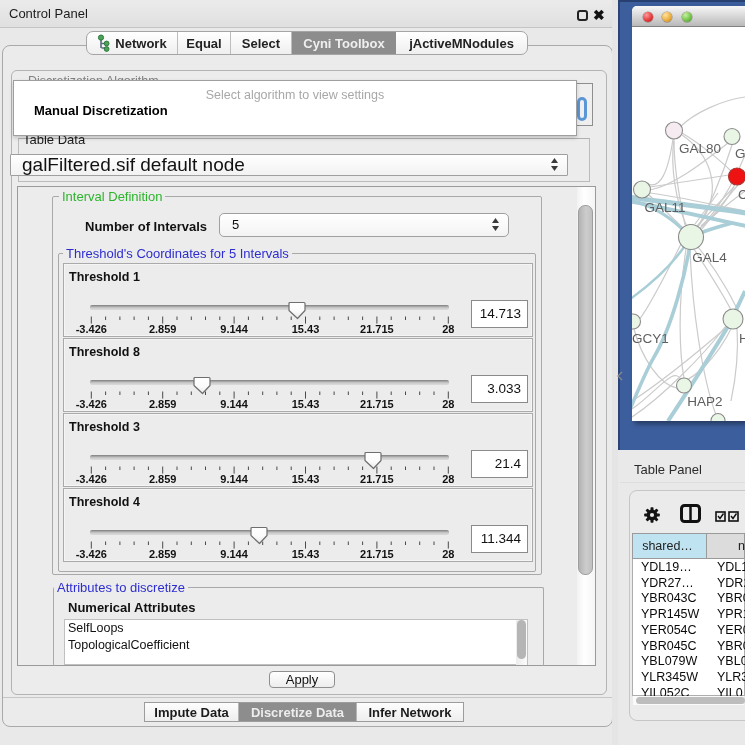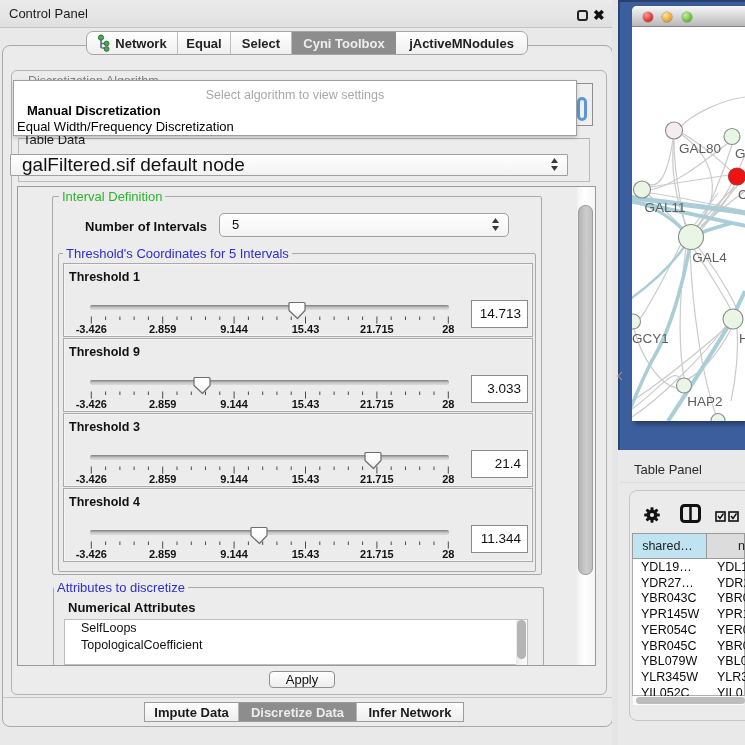--- a/index.html
+++ b/index.html
@@ -41,33 +41,33 @@
 .tpanel .lbl{position:absolute;left:5px;top:6px;font-size:12.5px;font-weight:bold;color:#111}
 .tpanel .track{position:absolute;left:26px;top:41px;width:359px;height:5px;background:linear-gradient(#7d7d7d,#c9c9c9 55%,#dcdcdc);border-radius:2px}
 .tpanel .vbox{position:absolute;left:407px;top:36px;width:57px;height:28px;background:#fff;border:1px solid #8a8a8a;font-size:13.5px;color:#111;text-align:right;line-height:26px;padding-right:6px}
 .tpanel .tlb{position:absolute;top:59px;width:50px;margin-left:-25px;text-align:center;font-size:11px;font-weight:bold;color:#111}
 .thumb{position:absolute;top:37px;width:18px;height:19px;margin-left:-9px}
 
 #atgroup{left:53px;top:587px;width:491px;height:79px;border-bottom:none}
 #atlabel{left:54px;top:580px;color:#2d2dd0}
 #numattr{left:68px;top:600px;font-size:13px;font-weight:bold;color:#111}
 #attrlist{left:64px;top:619px;width:464px;height:46px;background:#fff;border:1px solid #c0c0c0}
-#attrlist div{font-size:12.5px;color:#111;padding-left:16px;height:16.5px;line-height:16.5px}
+#attrlist div{font-size:12.5px;color:#111;padding-left:3px;height:16.5px;line-height:16.5px}
 #alscroll{left:516px;top:620px;width:11px;height:45px;background:linear-gradient(90deg,#ededed,#fbfbfb)}
 #althumb{left:517px;top:620px;width:9px;height:39px;background:#b5b5b5;border-radius:5px}
 
 #applybtn{left:269px;top:671px;width:66px;height:17px;background:linear-gradient(#ffffff,#ededed);border:1px solid #8f8f8f;border-radius:4px;font-size:13px;color:#111;text-align:center;line-height:16px}
 #btabs{left:144px;top:702px;height:20px;display:flex;background:linear-gradient(#fdfdfd,#eeeeee);border:1px solid #9c9c9c;border-radius:0;z-index:4}
 #btabs .tab{height:100%;display:flex;align-items:center;justify-content:center;font-size:13px;font-weight:bold;color:#1b1b1b;border-right:1px solid #b5b5b5}
 #btabs .tab.sel{background:#8d8d8d;color:#ededed}
 #btabline{left:3px;top:697px;width:609px;height:1px;background:#c6c6c6}
 
 #popup{left:13px;top:80px;width:564px;height:56px;background:#fff;border:1px solid #9f9f9f;box-shadow:0 2px 4px rgba(0,0,0,.18);z-index:20}
 #popup .hint{position:absolute;left:0;right:0;top:7px;text-align:center;font-size:12.5px;color:#a8a8a8}
-#popup .b{position:absolute;left:13px;top:22px;font-size:13px;font-weight:bold;color:#000}
+#popup .b{position:absolute;left:20px;top:22px;font-size:13px;font-weight:bold;color:#000}
 #popup .r{position:absolute;left:3px;top:38px;font-size:13px;color:#000}
 
 #splitter{left:612px;top:0;width:6px;height:745px;background:#e5e5e5}
 
 #bluewrap{left:618px;top:0;width:127px;height:450px;background:#3c5e9d;border-top:2px solid #27406f;border-left:2px solid #2a4573}
 #macwin{left:632px;top:6px;width:113px;height:415px;background:#fff;border-radius:5px 0 0 0;box-shadow:3px 3px 5px rgba(0,0,0,.4)}
 #mactitle{left:632px;top:6px;width:113px;height:21px;background:linear-gradient(#f7f7f7,#b9b9b9);border-bottom:1px solid #828282;border-radius:5px 0 0 0}
 .macbtn{position:absolute;top:12px;width:10px;height:10px;border-radius:50%;box-shadow:0 0 0 0.5px rgba(60,30,10,.45)}
 #canvas{left:632px;top:27px;width:113px;height:394px;background:#fff;overflow:hidden}
 
@@ -170,21 +170,21 @@
           <linearGradient id="tg0" x1="0" y1="0" x2="0" y2="1">
             <stop offset="0" stop-color="#ffffff"></stop>
             <stop offset="0.55" stop-color="#fbfbfb"></stop>
             <stop offset="1" stop-color="#e8e8e8"></stop>
           </linearGradient>
         </defs>
       </svg></div>
     <div class="vbox">14.713</div>
   </div>
 <div class="abs tpanel" style="top:338px">
-    <div class="lbl">Threshold 9</div>
+    <div class="lbl">Threshold 8</div>
     <div class="track"></div>
     <svg style="position:absolute;left:0;top:52px" width="420" height="9" viewBox="0 0 420 9">
       <g stroke="#4a4a4a" stroke-width="1">
         <line x1="27.3" y1="0.5" x2="27.3" y2="7.6"></line>
         <line x1="41.6" y1="0.5" x2="41.6" y2="4.0"></line>
         <line x1="55.9" y1="0.5" x2="55.9" y2="4.0"></line>
         <line x1="70.1" y1="0.5" x2="70.1" y2="4.0"></line>
         <line x1="84.4" y1="0.5" x2="84.4" y2="4.0"></line>
         <line x1="98.7" y1="0.5" x2="98.7" y2="7.6"></line>
         <line x1="113.0" y1="0.5" x2="113.0" y2="4.0"></line>
@@ -341,21 +341,20 @@
 <div class="abs" id="applybtn">Apply</div>
 <div class="abs" id="btabline"></div>
 <div class="abs" id="btabs">
   <div class="tab" style="width:94px">Impute Data</div>
   <div class="tab sel" style="width:118px">Discretize Data</div>
   <div class="tab" style="width:106px;border-right:none">Infer Network</div>
 </div>
 <div class="abs" id="popup">
   <div class="hint">Select algorithm to view settings</div>
   <div class="b">Manual Discretization</div>
-  <div class="r">Equal Width/Frequency Discretization</div>
 </div>
 <div class="abs" id="splitter"></div>
 <div class="abs" style="left:616px;top:367px;width:8px;height:10px;z-index:3"><svg width="8" height="10">
       <path d="M6 1 L2 5 L6 9" stroke="#8a8a8a" stroke-width="1.3" fill="none"></path>
     </svg></div>
 <div class="abs" id="bluewrap"></div>
 <div class="abs" id="macwin"></div>
 <div class="abs" id="canvas">
 <svg width="113" height="394" viewBox="0 0 113 394">
   <g fill="none" stroke="#cbcbcb" stroke-width="1.2">

